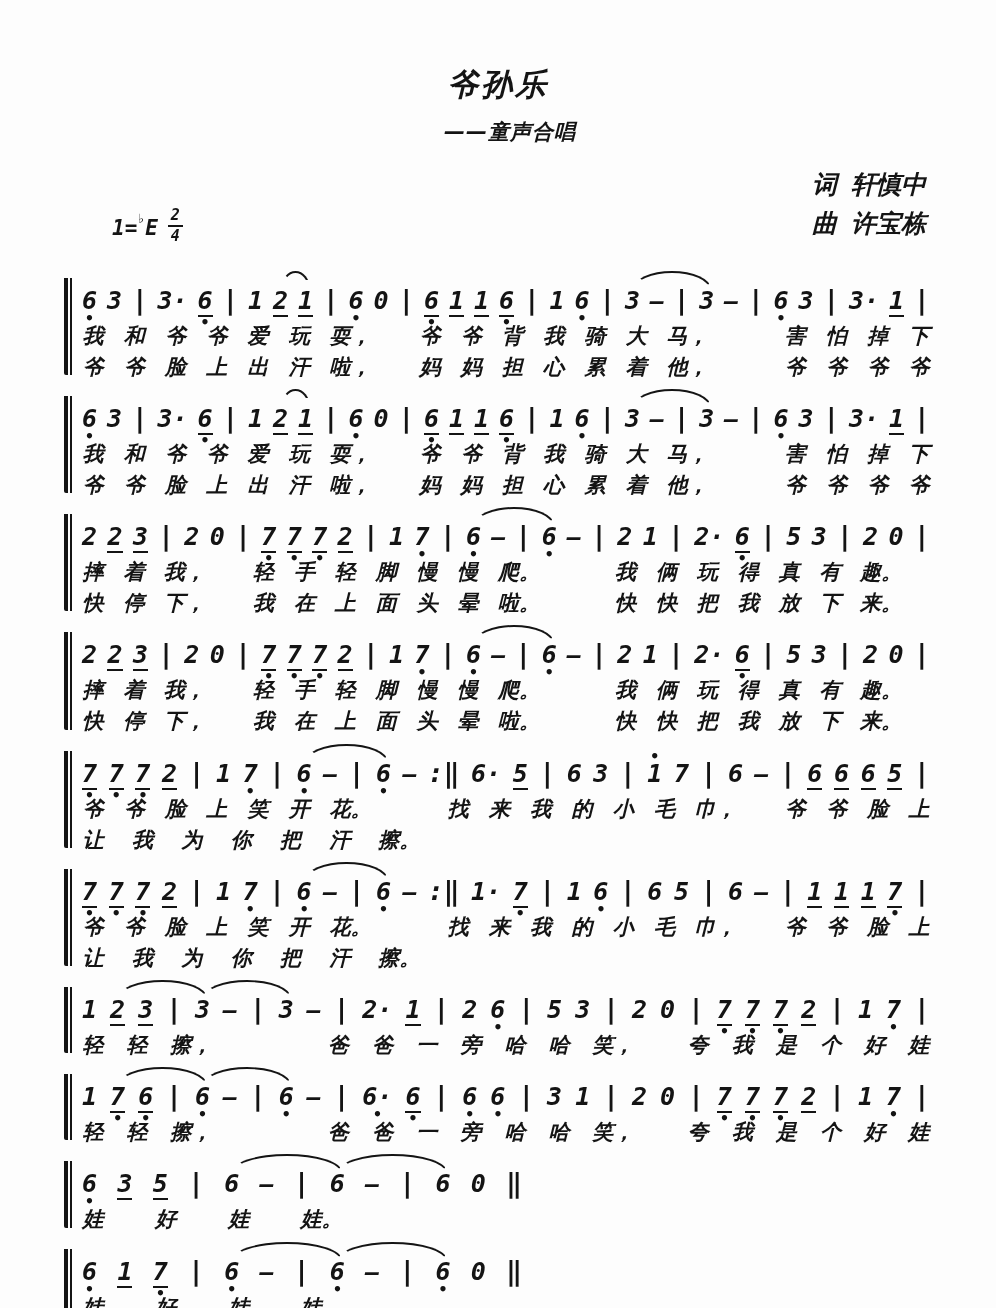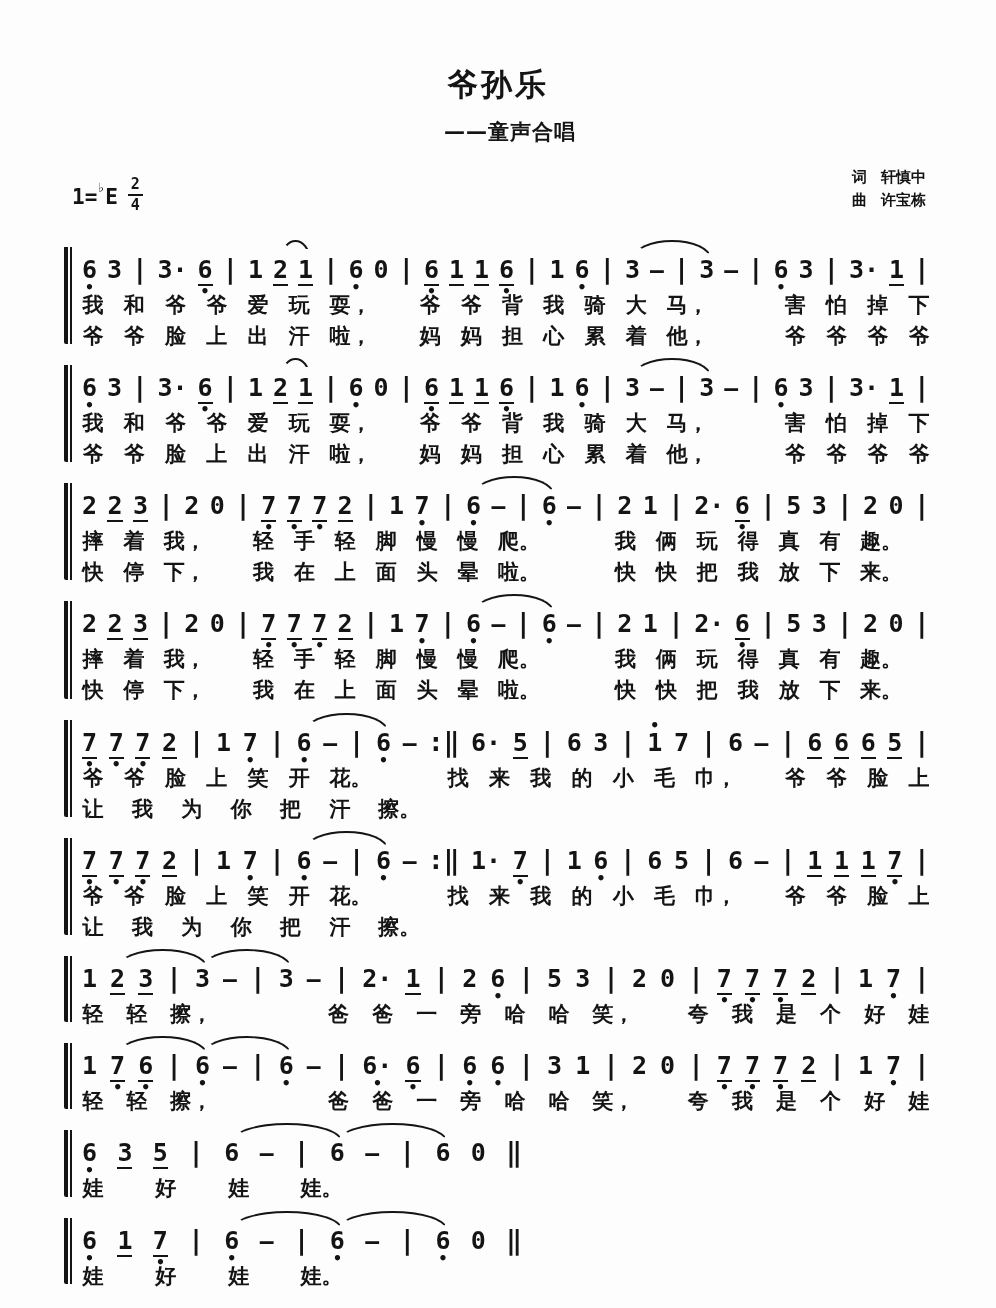--- a/index.html
+++ b/index.html
@@ -1,32 +1,32 @@
 <!DOCTYPE html>
 <html><head>
 <meta charset="utf-8">
 <style>
   html,body{margin:0;padding:0;}
   body{
     width:996px;height:1308px;overflow:hidden;background:#fdfdfd;color:#141414;
     font-family:"DejaVu Sans", sans-serif;
     -webkit-font-smoothing:antialiased;
   }
-  .page{position:relative;width:996px;height:1308px;overflow:hidden;}
+  .page{position:relative;width:996px;height:1308px;overflow:hidden;font-style:italic;}
 
   
   .title{margin-top:64px;text-align:center;font-size:31px;font-weight:bold;letter-spacing:3px;}
   .subtitle{margin-top:12px;text-align:center;font-size:21px;font-weight:bold;letter-spacing:1px;padding-left:24px;}
   .meta-row{display:flex;justify-content:space-between;align-items:flex-end;margin:20px 70px 26px 72px;}
-  .keysig{font-size:21px;font-weight:bold;font-family:"DejaVu Sans Mono",monospace;white-space:nowrap;}
+  .keysig{font-size:21px;font-weight:bold;font-family:"DejaVu Sans Mono",monospace;white-space:nowrap;margin-left:40px;}
   .keysig sup{font-size:0.62em;position:relative;top:-0.25em;}
   .frac{display:inline-block;vertical-align:-6px;text-align:center;line-height:1;margin-left:10px;font-size:15px;font-weight:bold;}
   .frac .top{display:block;border-bottom:2px solid #141414;padding:0 3px 2px;}
   .frac .bot{display:block;padding-top:2px;}
-  .credits{text-align:left;font-size:15px;font-weight:bold;line-height:1.55;white-space:nowrap;}
+  .credits{text-align:left;font-size:25px;font-weight:bold;line-height:1.55;white-space:nowrap;}
   .credits .lbl{margin-right:14px;}
 
   
   .score{margin:0 66px 0 64px;}
   .system{position:relative;padding-left:18px;margin-bottom:9px;}
   .system.short{width:440px;}
   .bracket{position:absolute;left:0;top:8px;bottom:4px;width:9px;}
   .bracket::before{content:"";position:absolute;left:0;top:0;bottom:0;width:3.5px;background:#141414;border-radius:0 0 0 2px;}
   .bracket::after{content:"";position:absolute;left:5.5px;top:0;bottom:0;width:2px;background:#141414;}
 

